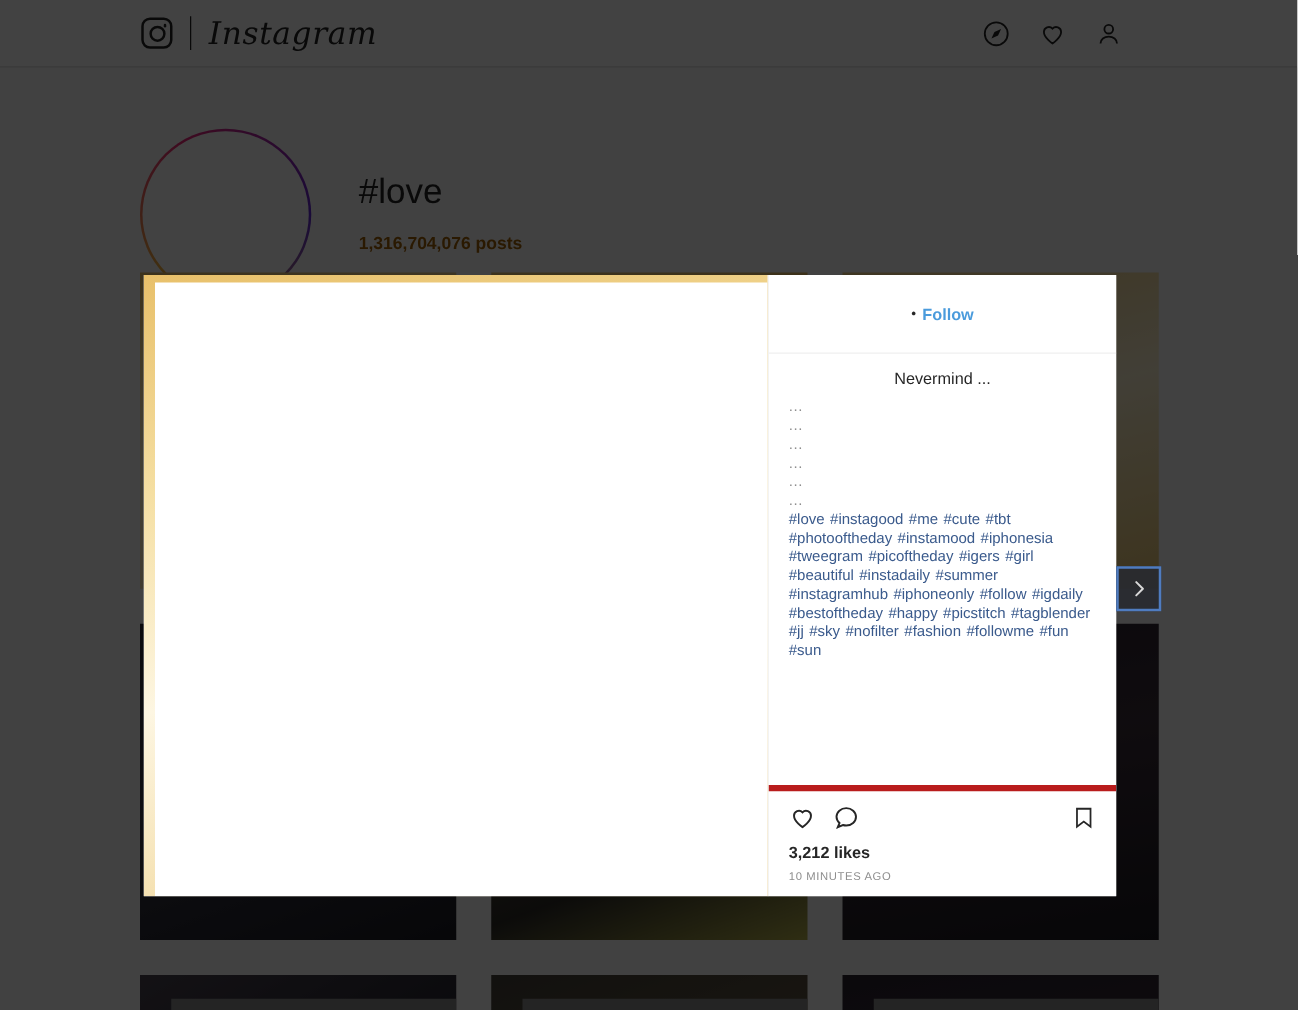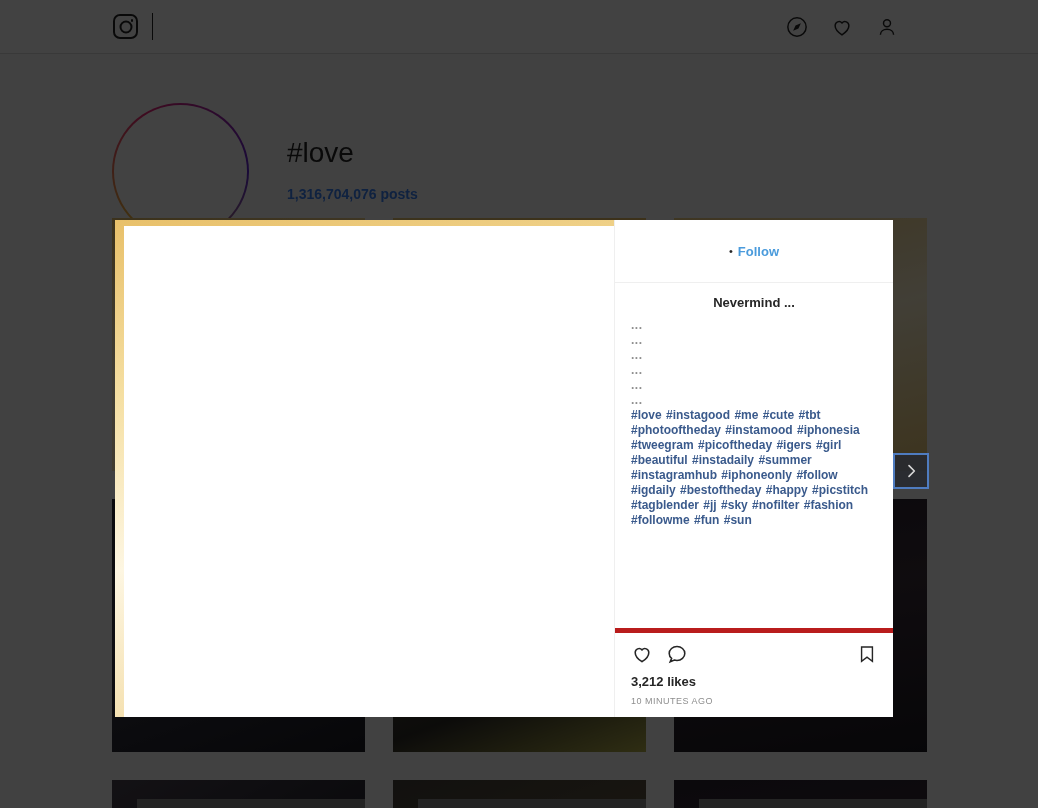--- a/index.html
+++ b/index.html
@@ -64,21 +64,21 @@
   }
   .tag-avatar-inner {
     width: 100%; height: 100%; border-radius: 50%; background: #ffffff;
   }
   .tag-title {
     position: absolute; left: 287px; top: 85px;
     font-size: 28px; font-weight: 300; color: #262626; line-height: 1;
   }
   .tag-count {
     position: absolute; left: 287px; top: 132px;
-    font-size: 14px; font-weight: 600; color: #3b82f6;
+    font-size: 14px; font-weight: 600; color: #a16207;
   }
 
   
   .grid { position: absolute; left: 112px; top: 218px; width: 816px; }
   .grid-row { display: flex; gap: 28px; margin-bottom: 28px; }
   .grid-cell { width: 253px; height: 253px; position: relative; overflow: hidden; }
   .ph-sunsetA { background: linear-gradient(170deg,#e8c06a 0%,#f3d99b 25%,#fbf0cf 55%,#f7e2ad 100%); }
   .ph-sunsetB { background: linear-gradient(185deg,#e6bd63 0%,#f5e0a4 40%,#fcf4de 70%,#efd78f 100%); }
   .ph-sunsetC { background: linear-gradient(165deg,#f0cf82 0%,#fbf1d2 45%,#e9c772 100%); }
   .ph-dark     { background: linear-gradient(160deg,#2a2a34 0%,#3a3a48 45%,#1c1c24 100%); }
@@ -110,21 +110,21 @@
     width: 279px; height: 497px; display: flex; flex-direction: column;
     background: #ffffff; border-left: 1px solid #efefef;
   }
   .side-header {
     height: 63px; display: flex; align-items: center; justify-content: center;
     gap: 5px; border-bottom: 1px solid #efefef; padding: 0 16px;
   }
   .dot-sep { color: #262626; font-size: 11px; line-height: 1; }
   .follow-link { color: #4a9bdc; font-size: 13px; font-weight: 600; cursor: pointer; }
 
-  .side-caption { flex: 1 1 auto; padding: 12px 16px 6px 16px; overflow: hidden; font-weight: bold; }
+  .side-caption { flex: 1 1 auto; padding: 12px 16px 6px 16px; overflow: hidden; }
   .caption-title {
     font-size: 13px; color: #262626; text-align: center; margin-bottom: 8px;
   }
   .caption-ellipsis {
     font-size: 12px; color: #8e8e8e; line-height: 15px; letter-spacing: .5px;
   }
   .hashtags {
     margin-top: 0; font-size: 12px; line-height: 15px; color: #3a5a8c; word-spacing: 1px;
   }
   .hashtags span { color: #3a5a8c; }
@@ -161,20 +161,21 @@
 <body>
 
 <div id="root">
 
   <div class="page">
 
     <div class="navbar">
       <div class="nav-left">
         <div class="ig-cam"></div>
         <div class="nav-divider"></div>
+        <div class="wordmark">Instagram</div>
       </div>
 
 
       <div class="nav-icons">
         <span>
           <svg width="22" height="22" viewBox="0 0 24 24" fill="none" stroke="#262626" stroke-width="1.6">
             <circle cx="12" cy="12" r="10"></circle>
             <polygon points="16.2,7.8 13.6,13.6 7.8,16.2 10.4,10.4" fill="#262626" stroke="none"></polygon>
           </svg>
         </span>

